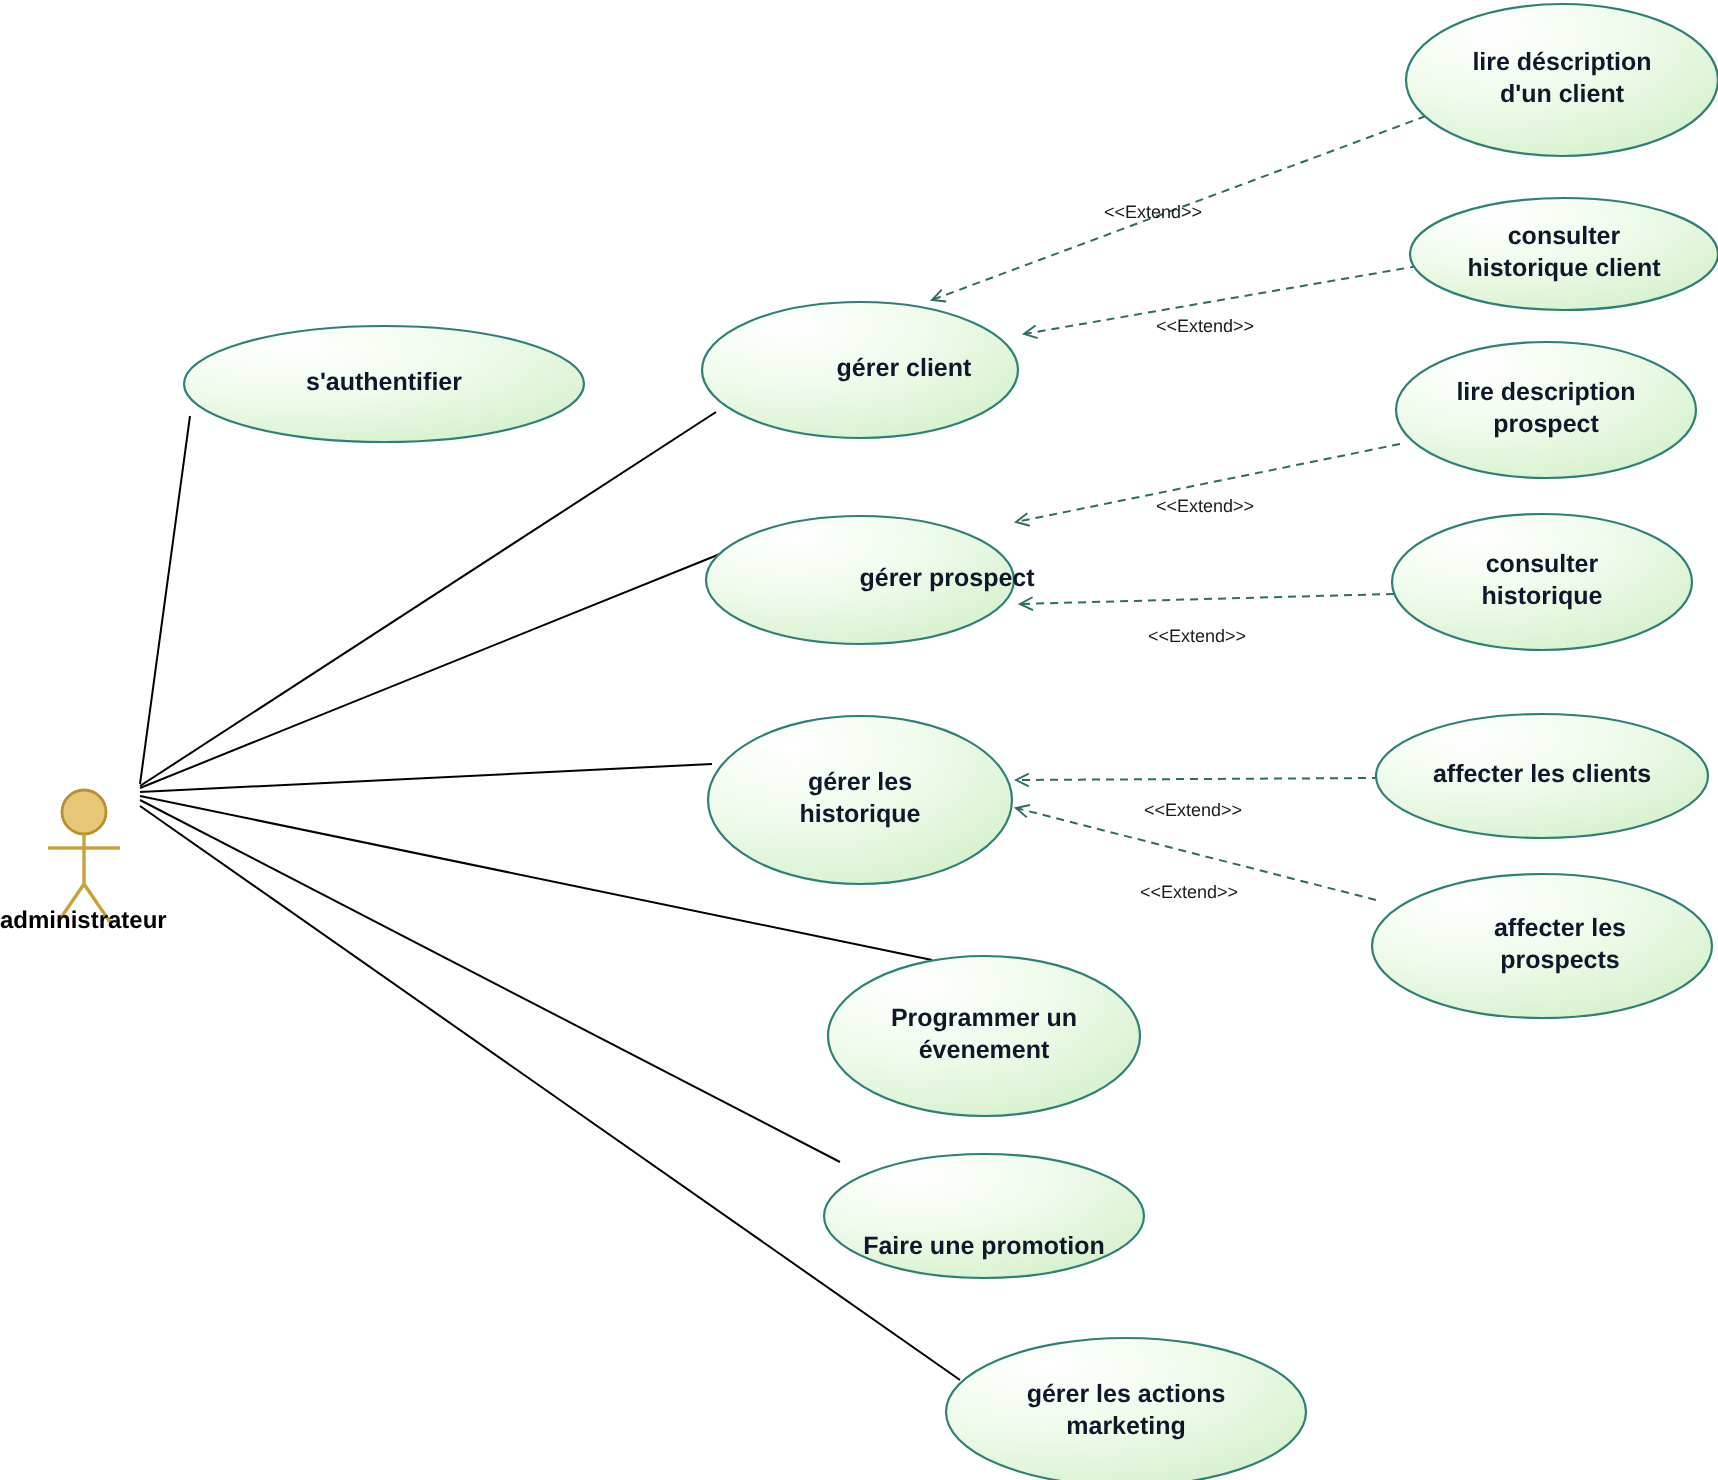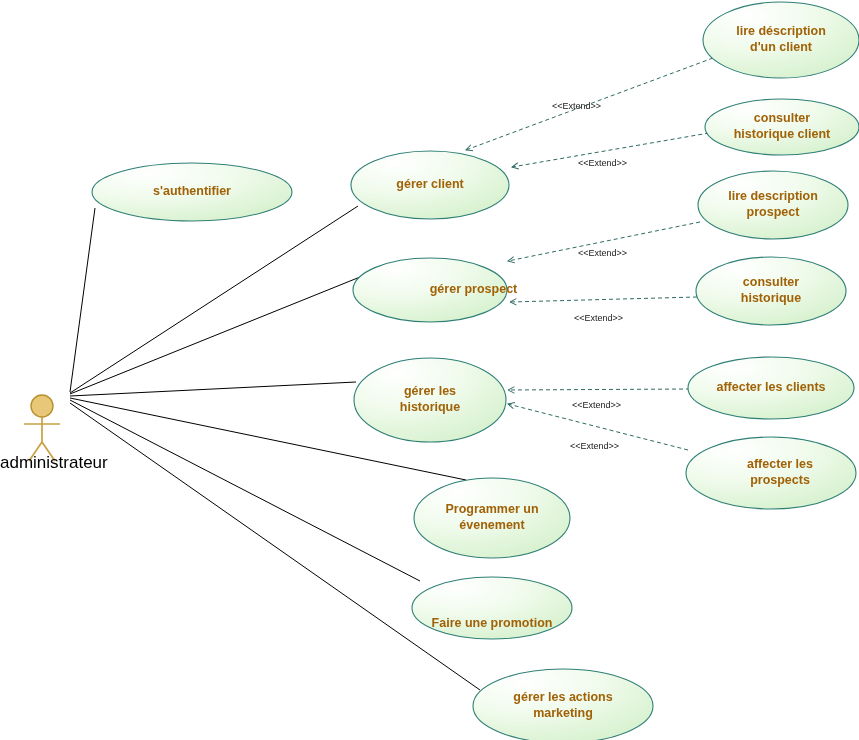--- a/index.html
+++ b/index.html
@@ -24,38 +24,38 @@
     left: 0;
     top: 0;
     width: 859px;
     height: 740px;
   }
   .uc-label {
     position: absolute;
     text-align: center;
     font-size: 12.5px;
     font-weight: bold;
-    color: #a16207;
+    color: #0f172a;
     line-height: 1.25;
     pointer-events: none;
     white-space: pre-line;
   }
   .ext-label {
     position: absolute;
     font-size: 9px;
     font-weight: normal;
     color: #1a1a1a;
     font-family: "Liberation Sans", sans-serif;
     white-space: nowrap;
     text-align: right;
   }
   .actor-label {
     position: absolute;
-    font-size: 17px;
-    font-weight: normal;
+    font-size: 12px;
+    font-weight: bold;
     color: #000000;
     white-space: nowrap;
   }
 </style>
 </head>
 <body>
 
 <div id="diagram">
 
   <svg id="svg-layer" viewBox="0 0 859 740" xmlns="http://www.w3.org/2000/svg">
@@ -113,21 +113,21 @@
   </svg>
 
   <div id="label-layer">
       <div class="ext-label" style="left: 552px; top: 101px;">&lt;&lt;Extend&gt;&gt;</div>
       <div class="ext-label" style="left: 578px; top: 158px;">&lt;&lt;Extend&gt;&gt;</div>
       <div class="ext-label" style="left: 578px; top: 248px;">&lt;&lt;Extend&gt;&gt;</div>
       <div class="ext-label" style="left: 574px; top: 313px;">&lt;&lt;Extend&gt;&gt;</div>
       <div class="ext-label" style="left: 572px; top: 400px;">&lt;&lt;Extend&gt;&gt;</div>
       <div class="ext-label" style="left: 570px; top: 441px;">&lt;&lt;Extend&gt;&gt;</div>
       <div class="uc-label" style="left: 92px; width: 200px; top: 184px;">s'authentifier</div>
-      <div class="uc-label" style="left: 351px; width: 158px; top: 177px;">gérer client</div>
+      <div class="uc-label" style="left: 351px; width: 158px; top: 177px; padding-left: 22px;">gérer client</div>
       <div class="uc-label" style="left: 353px; width: 169px; top: 282px; padding-left: 36px;">gérer prospect</div>
       <div class="uc-label" style="left: 354px; width: 152px; top: 384px;">gérer les
 historique</div>
       <div class="uc-label" style="left: 414px; width: 156px; top: 502px;">Programmer un
 évenement</div>
       <div class="uc-label" style="left: 412px; width: 160px; top: 600px; margin-top: 16px;">Faire une promotion</div>
       <div class="uc-label" style="left: 473px; width: 180px; top: 690px;">gérer les actions
 marketing</div>
       <div class="uc-label" style="left: 703px; width: 156px; top: 24px;">lire déscription
 d'un client</div>

